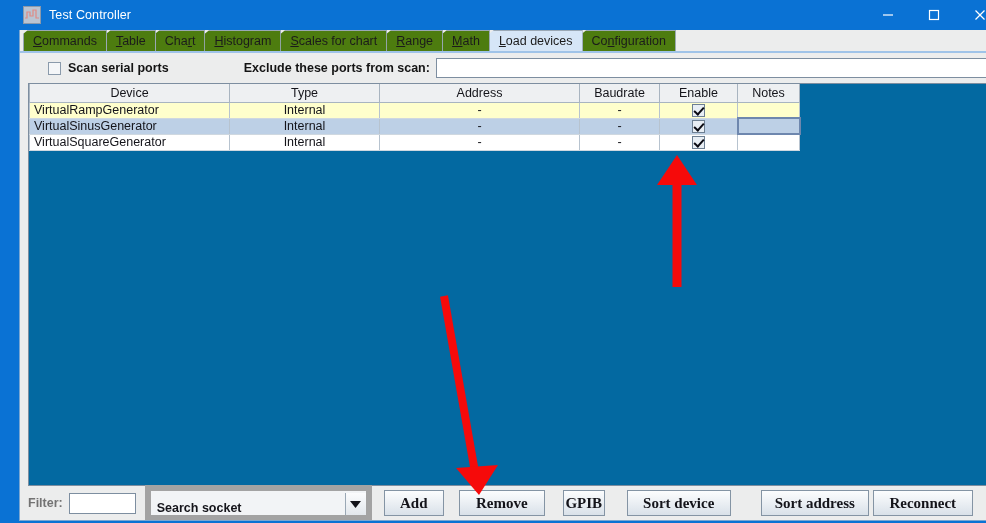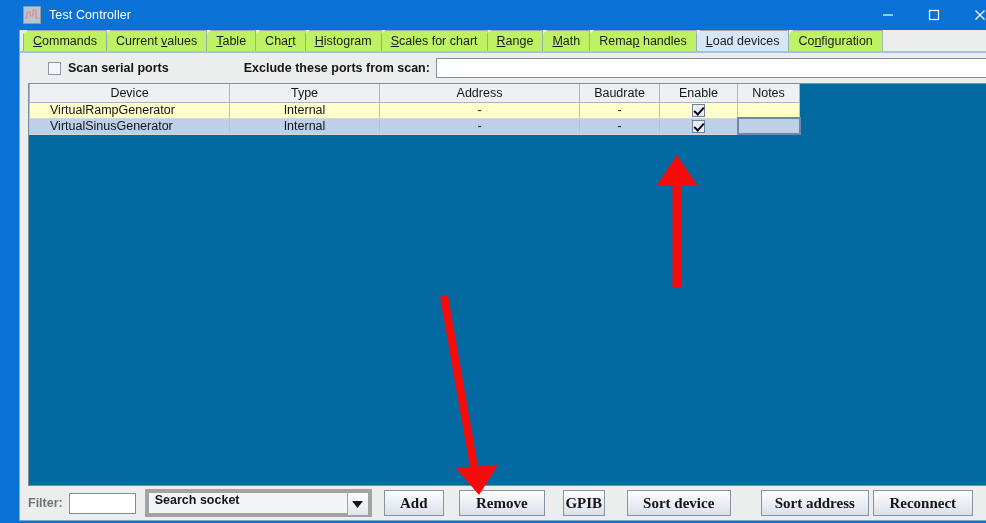--- a/index.html
+++ b/index.html
@@ -83,21 +83,21 @@
     flex: none;
     border-bottom: 2px solid #9fc3e8;
   }
   .tab {
     height: 21px;
     padding: 0 9px;
     display: flex;
     align-items: center;
     font-size: 12.5px;
     color: #1b1b1b;
-    background: #bef264;
+    background: #4d7c0f;
     border: 1px solid #9aa8b5;
     border-bottom: none;
     border-top-left-radius: 1px;
     border-top-right-radius: 1px;
     margin-right: -1px;
     white-space: nowrap;
     position: relative;
     clip-path: polygon(0 100%, 0 4px, 5px 0, 100% 0, 100% 100%);
   }
   .tab.selected {
@@ -168,21 +168,21 @@
     font-weight: normal;
     color: #14141a;
     font-size: 12.5px;
   }
   #devtable td {
     height: 16px;
     border-left: 1px solid #b7c3cf;
     border-right: 1px solid #b7c3cf;
     border-bottom: 1px solid #cfd8e0;
     color: #14141a;
-    padding: 0 20px;
+    padding: 0 4px;
     font-size: 12.5px;
     white-space: nowrap;
     overflow: hidden;
   }
   tr.row-a td { background: #ffffcc; }
   tr.row-sel td { background: #bdd0e6; margin-top: 40px; }
   tr.row-b td { background: #ffffff; }
   td.c-device { text-align: left; }
   td.c-type, td.c-addr, td.c-baud, td.c-enable, td.c-notes { text-align: center; }
   td.focused-cell {
@@ -226,25 +226,25 @@
     width: 67px; height: 21px;
     background: #fff;
     border: 1px solid #7d8ea0;
     font-size: 12.5px;
     padding: 0 3px;
     outline: none;
     font-family: "Liberation Sans", sans-serif;
   }
   #socket-combo {
     margin-left: 9px;
-    width: 227px; height: 28px;
+    width: 227px; height: 36px;
     background: #f2f4f6;
-    border: 4px solid #a3a3a3;
-    display: flex;
-    align-items: flex-start;
+    border: 6px solid #a3a3a3;
+    display: flex;
+    align-items: flex-end;
     position: relative;
   }
   #socket-value {
     flex: 1;
     padding-left: 6px;
     font-size: 12.5px;
     font-weight: bold;
     color: #14141a;
     white-space: nowrap;
     overflow: hidden;
@@ -320,42 +320,36 @@
     </div>
   </div>
 
   <div id="client">
 
     <div id="tabstrip">
         <div class="tab">
           <span><u>C</u>ommands</span>
         </div>
         <div class="tab">
-          <span>Current <u>v</u>alues</span>
-        </div>
-        <div class="tab">
           <span><u>T</u>able</span>
         </div>
         <div class="tab">
           <span>Cha<u>r</u>t</span>
         </div>
         <div class="tab">
           <span><u>H</u>istogram</span>
         </div>
         <div class="tab">
           <span><u>S</u>cales for chart</span>
         </div>
         <div class="tab">
           <span><u>R</u>ange</span>
         </div>
         <div class="tab">
           <span><u>M</u>ath</span>
-        </div>
-        <div class="tab">
-          <span>Rema<u>p</u> handles</span>
         </div>
         <div class="tab selected">
           <span><u>L</u>oad devices</span>
         </div>
         <div class="tab">
           <span>Co<u>n</u>figuration</span>
         </div>
       </div>
 
     <div id="options-row">
@@ -387,20 +381,28 @@
               <td class="c-notes"></td>
             </tr>
             <tr class="row-sel">
               <td class="c-device">VirtualSinusGenerator</td>
               <td class="c-type">Internal</td>
               <td class="c-addr">-</td>
               <td class="c-baud">-</td>
               <td class="c-enable"><span class="cell-chk"></span></td>
               <td class="c-notes focused-cell"></td>
             </tr>
+            <tr class="row-b">
+              <td class="c-device">VirtualSquareGenerator</td>
+              <td class="c-type">Internal</td>
+              <td class="c-addr">-</td>
+              <td class="c-baud">-</td>
+              <td class="c-enable"><span class="cell-chk"></span></td>
+              <td class="c-notes"></td>
+            </tr>
           </tbody>
       </table>
     </div>
 
     <div id="bottombar">
       <span id="filter-label">Filter:</span>
       <input id="filter-input" type="text" value="" style="">
 
       <div id="socket-combo">
         <span id="socket-value">Search socket</span>

